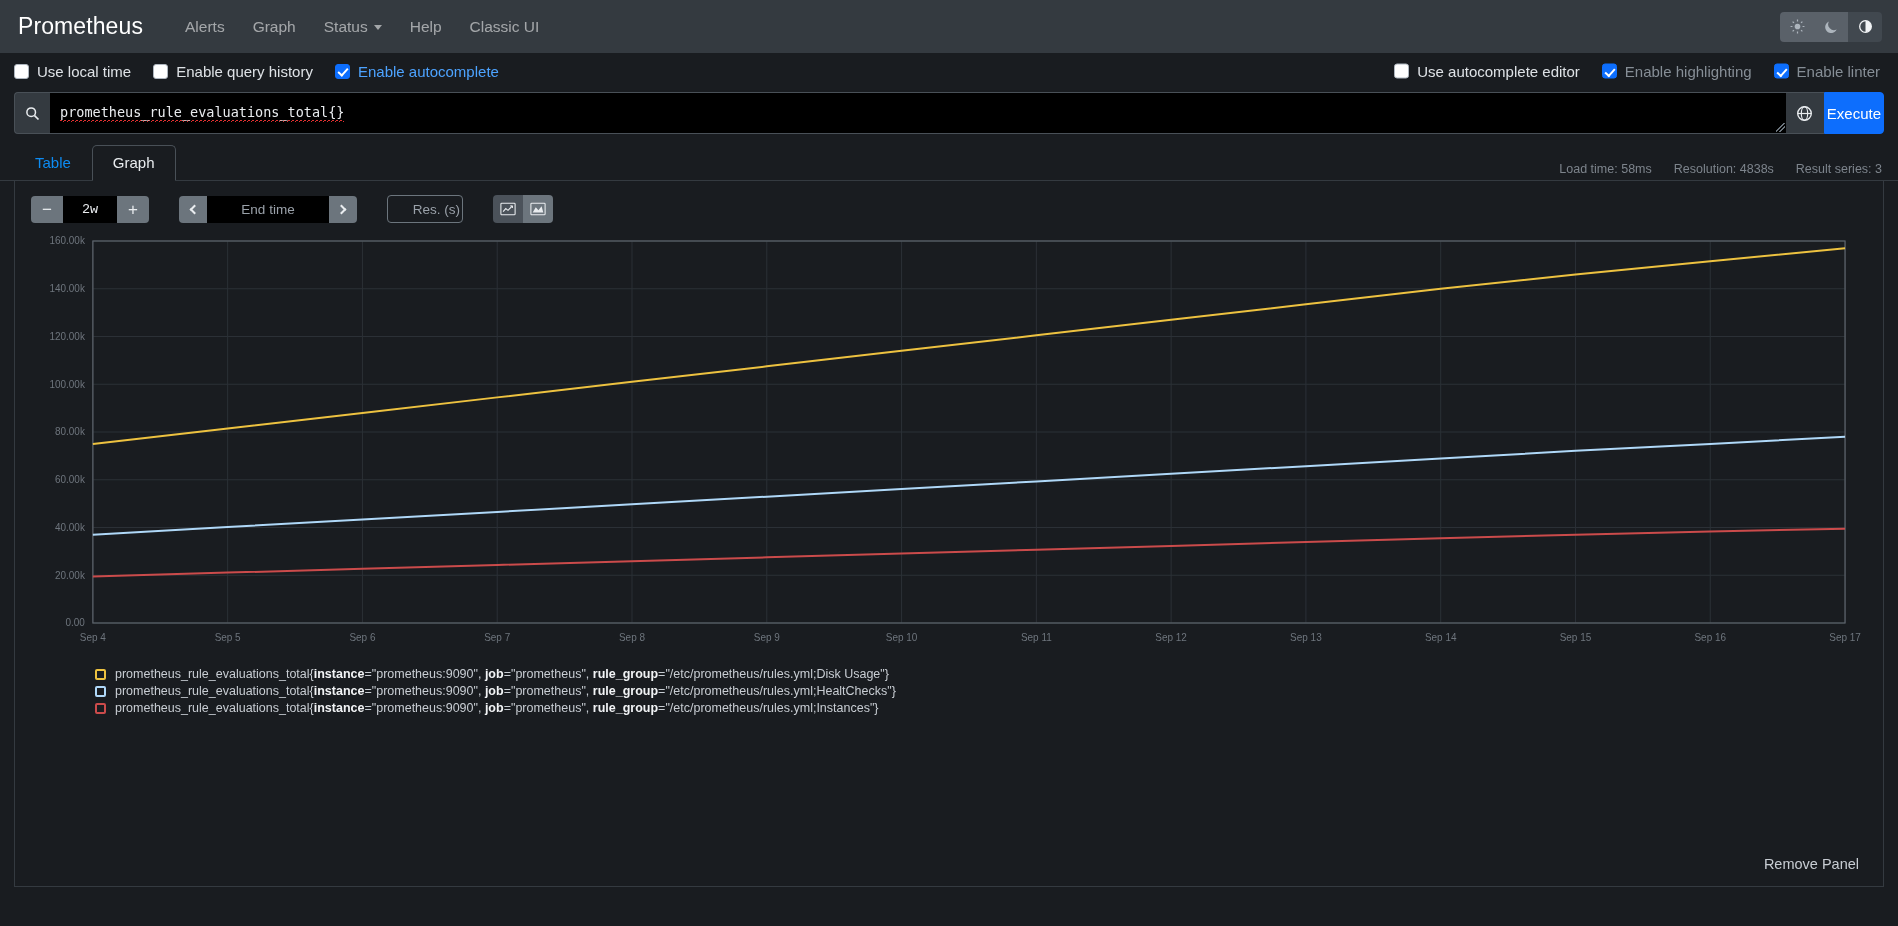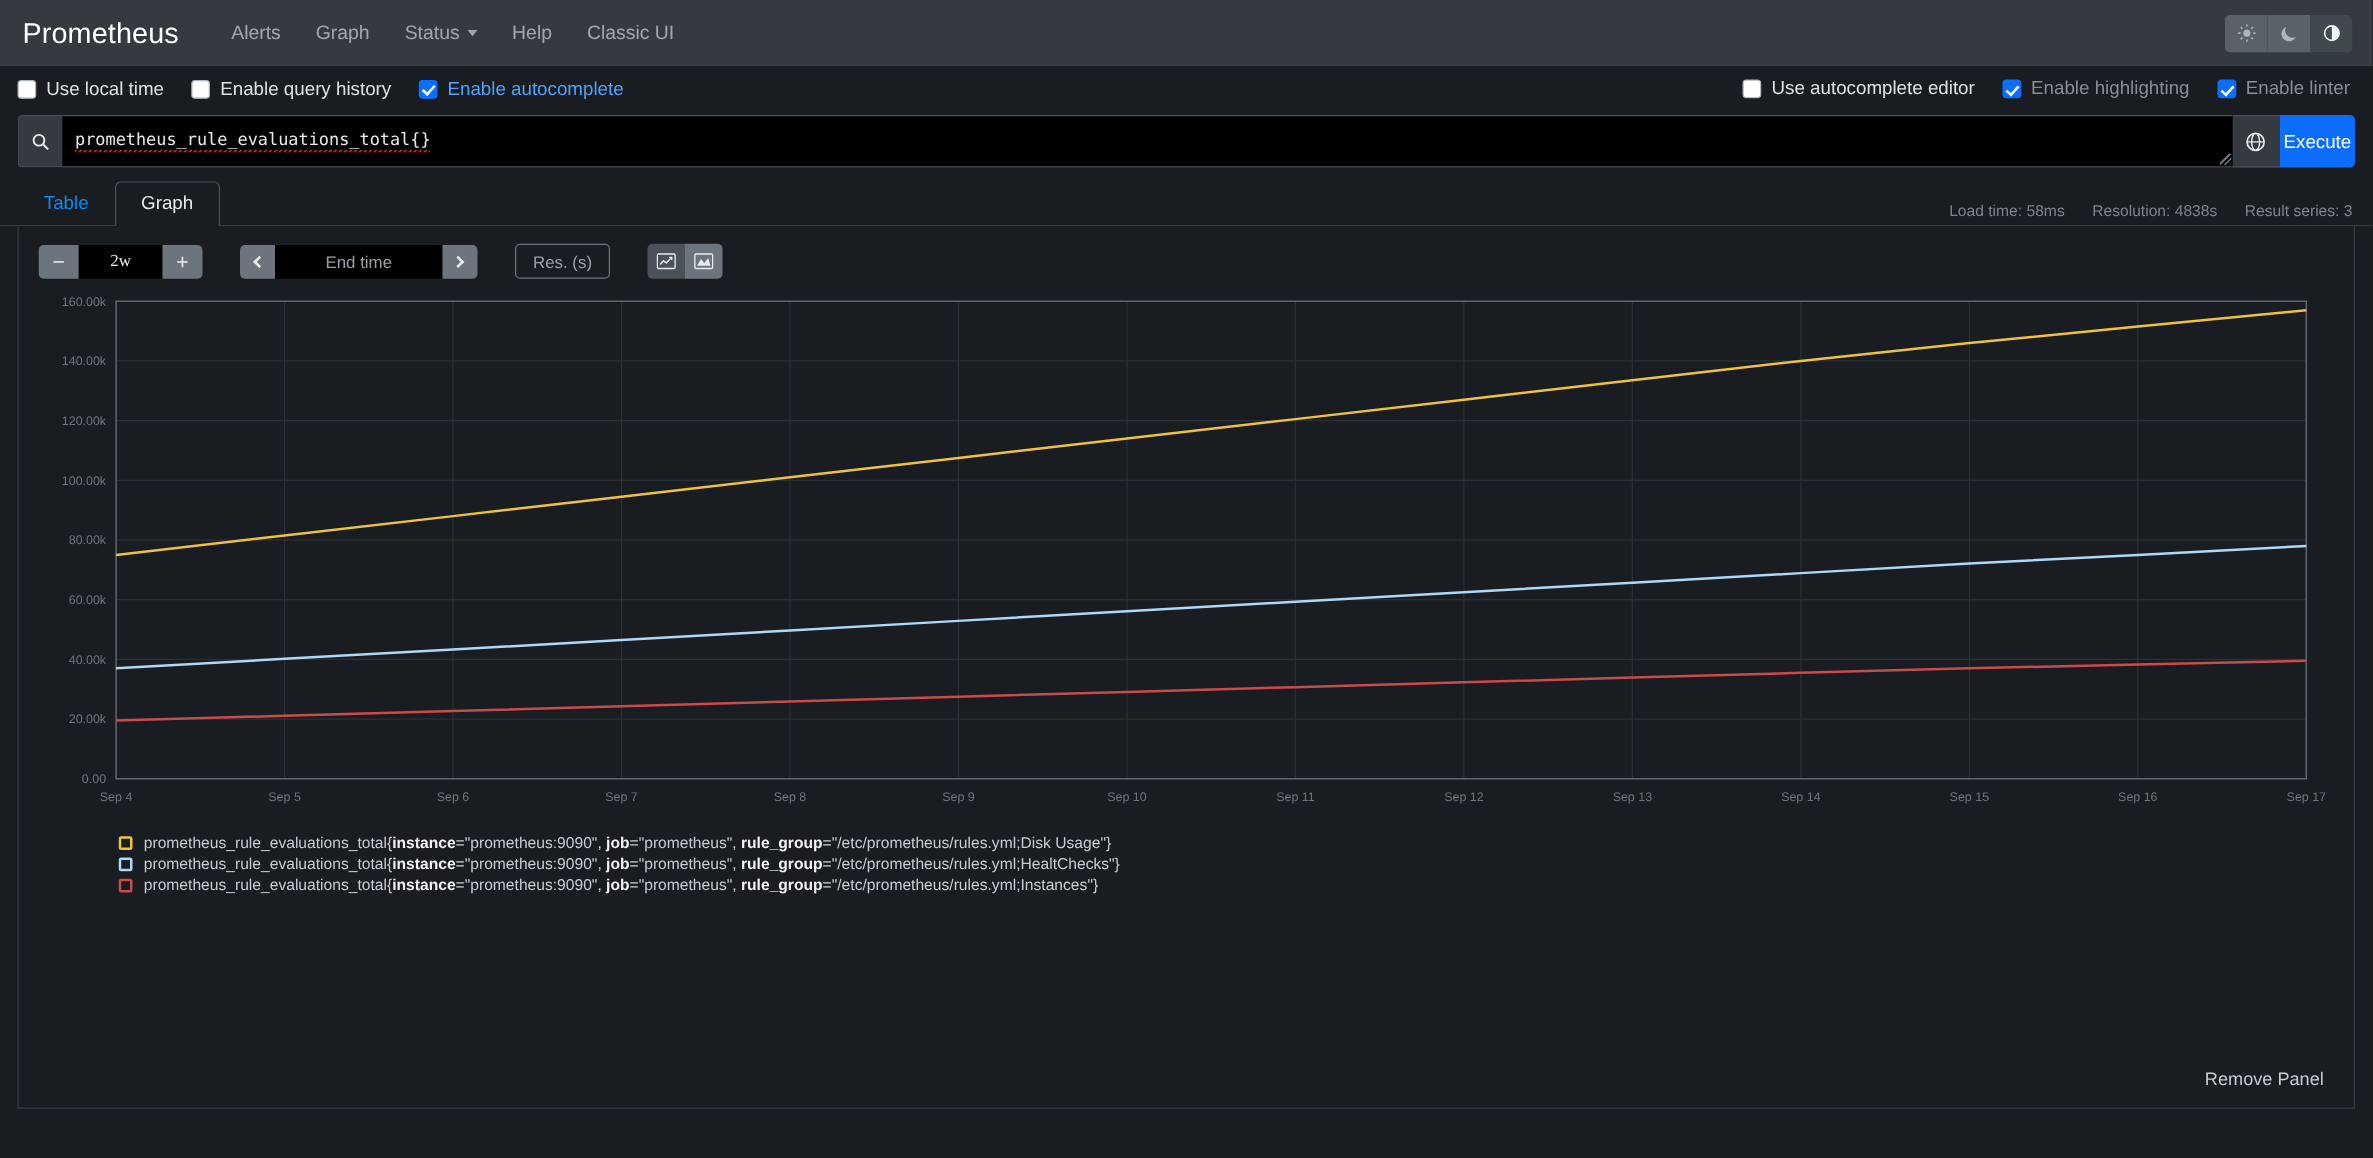--- a/index.html
+++ b/index.html
@@ -246,48 +246,48 @@
     height: 27px;
     font-size: 17px;
     line-height: 1;
     display: flex; align-items: center; justify-content: center;
     cursor: pointer;
     font-family: inherit;
   }
   .ctl-btn.left { border-radius: 4px 0 0 4px; }
   .ctl-btn.right { border-radius: 0 4px 4px 0; }
   .range-input {
-    width: 67px; height: 27px;
+    width: 54px; height: 27px;
     background: #000;
     border: none;
     color: #e9ecef;
     font-size: 13.5px;
     text-align: center;
-    font-family: Liberation Serif, serif;
+    font-family: Liberation Mono, monospace;
     padding: 0;
   }
   .endtime-input {
-    width: 134px; height: 27px;
+    width: 122px; height: 27px;
     background: #000;
     border: none;
     color: #e9ecef;
     font-size: 13.5px;
     text-align: center;
     font-family: inherit;
     padding: 0;
   }
   .endtime-input::placeholder { color: #9aa1a9; opacity: 1; }
   .res-input {
     width: 76px; height: 28px;
     background: transparent;
     border: 1px solid #6c757d;
     border-radius: 4px;
     color: #e9ecef;
     font-size: 13.5px;
-    text-align: center;
+    text-align: right;
     font-family: inherit;
   }
   .res-input::placeholder { color: #9aa1a9; opacity: 1; }
   .chevron-btn {
     background: #6c757d;
     border: none;
     width: 28px; height: 27px;
     display: flex; align-items: center; justify-content: center;
     cursor: pointer;
   }

